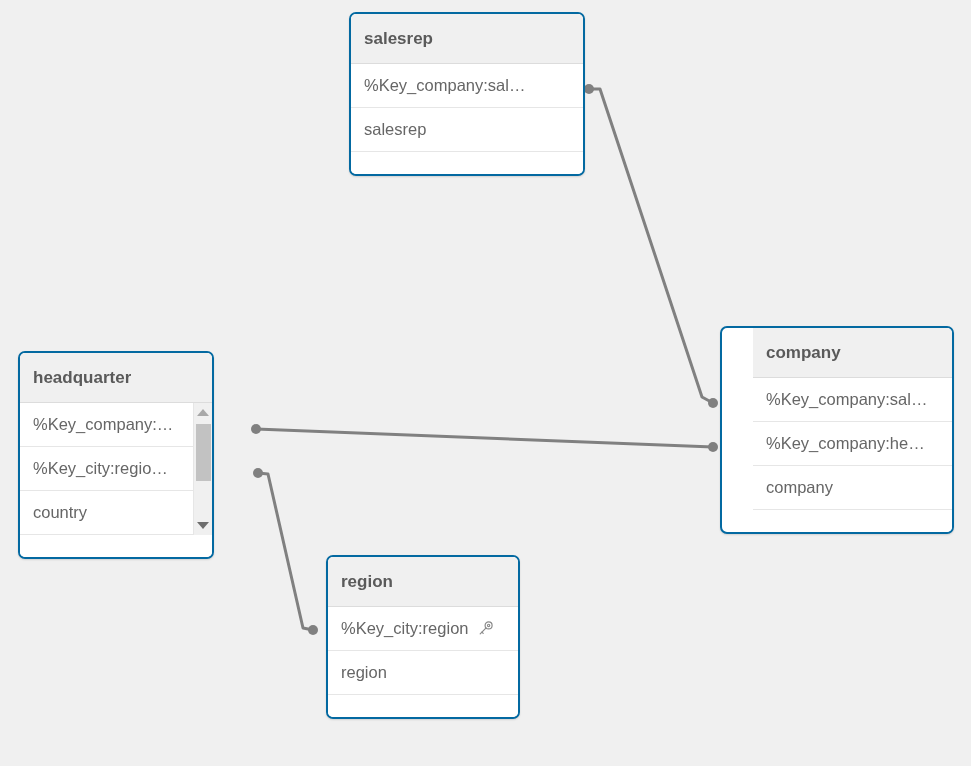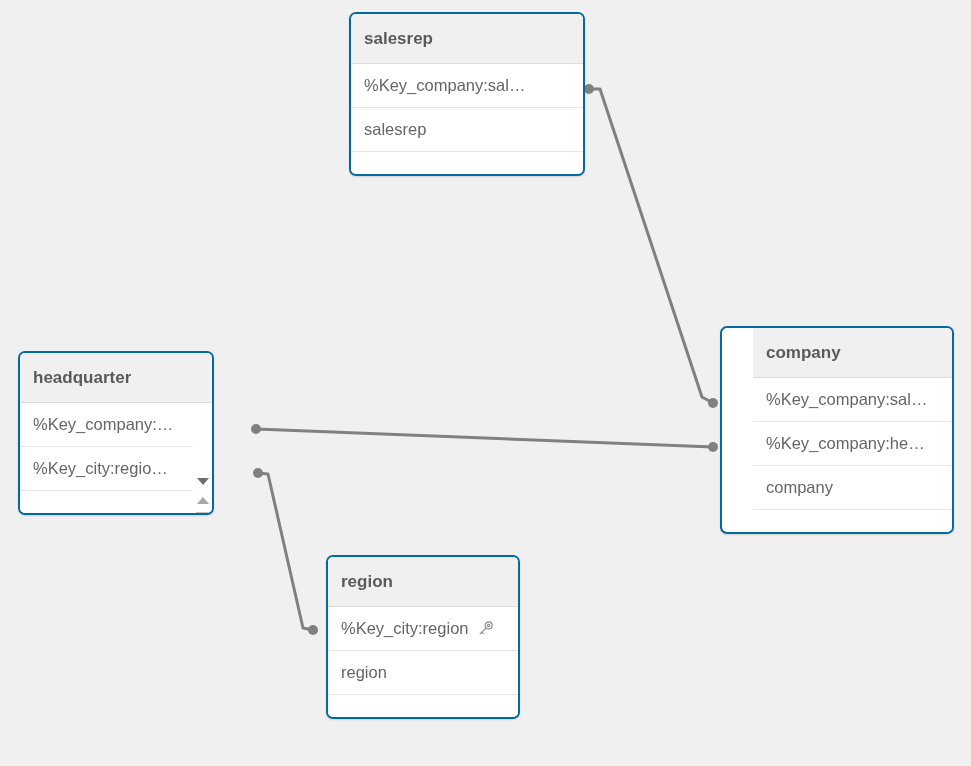--- a/index.html
+++ b/index.html
@@ -67,21 +67,20 @@
     color: #5a5a5a;
     white-space: nowrap;
     overflow: hidden;
     text-overflow: ellipsis;
   }
 
   .rows-area {
     position: relative;
     display: flex;
     flex-direction: row;
-    align-items: flex-end;
   }
   .rows-list {
     flex: 1 1 auto;
     min-width: 0;
   }
 
   .field-row {
     height: 44px;
     display: flex;
     align-items: center;
@@ -206,20 +205,23 @@
           <span class="table-title">headquarter</span>
         </div>
         <div class="rows-area">
           <div class="rows-list">
             <div class="field-row">
               <span class="field-name">%Key_company:…</span>
             </div>
             <div class="field-row">
               <span class="field-name">%Key_city:regio…</span>
             </div>
+            <div class="field-row">
+              <span class="field-name">country</span>
+            </div>
           </div>
           <div class="vscroll">
             <div class="arrow up">
               <i></i>
             </div>
             <div class="thumb"></div>
             <div class="arrow down">
               <i></i>
             </div>
           </div>

